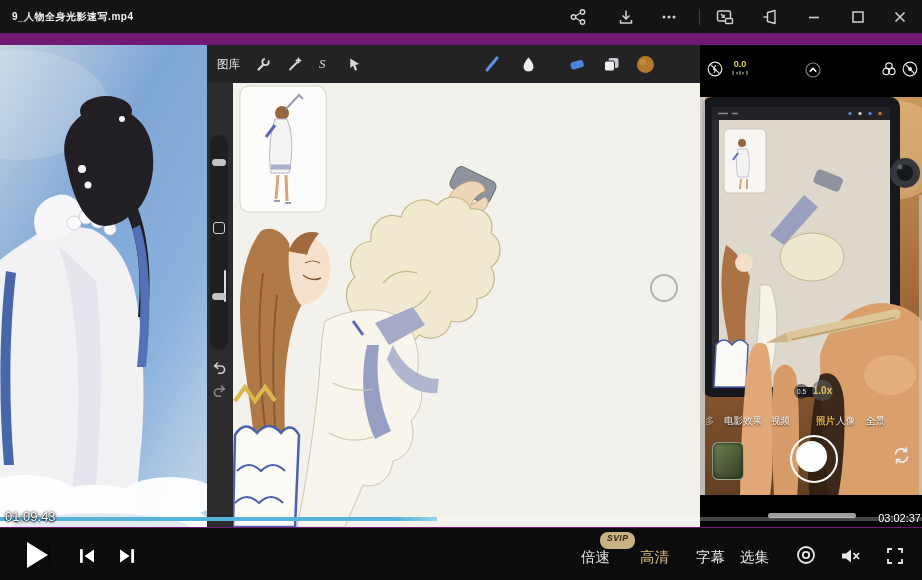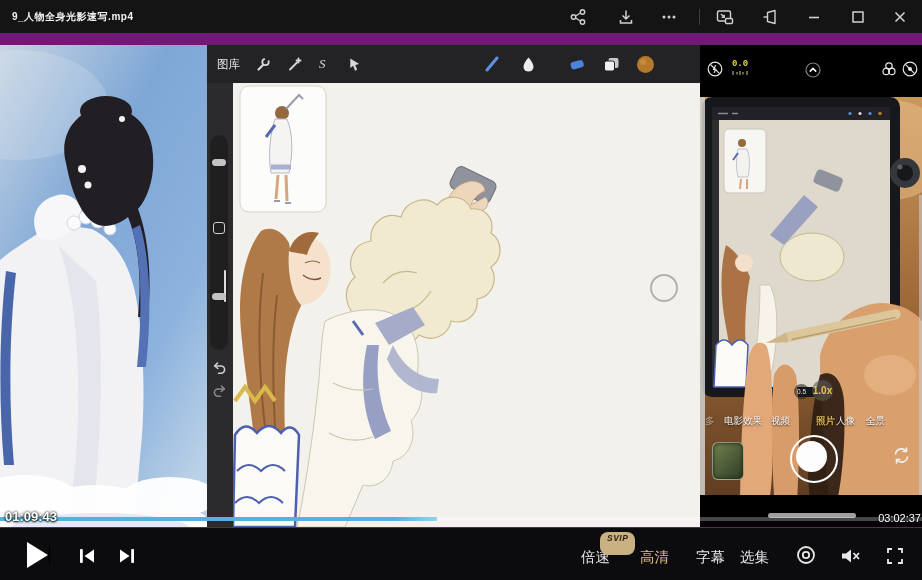--- a/index.html
+++ b/index.html
@@ -1,18 +1,18 @@
 <!DOCTYPE html>
 <html><head>
 <meta charset="utf-8">
 <style>
   html,body{margin:0;padding:0;background:#000;}
   .stage{position:relative;width:922px;height:580px;background:#000;overflow:hidden;
          font-family:"Liberation Sans","DejaVu Sans",sans-serif;-webkit-font-smoothing:antialiased;}
-  .abs{position:absolute;font-family:Liberation Mono, monospace;}
+  .abs{position:absolute;}
   
   .titlebar{position:absolute;left:0;top:0;width:922px;height:33px;background:#141414;}
   .titlebar .title{position:absolute;left:12px;top:0;line-height:33px;font-size:10px;font-weight:bold;color:#f2f2f2;letter-spacing:.5px;}
   .wbtn{position:absolute;top:5px;width:24px;height:24px;background:none;border:none;padding:3px;cursor:pointer;}
   .wbtn svg{display:block;}
   .tb-divider{position:absolute;top:9px;width:1px;height:16px;background:#3d3d3d;}
   
   .video-area{position:absolute;left:0;top:33px;width:922px;height:502px;background:#701a75;}
   .panel{position:absolute;top:12px;height:482px;overflow:hidden;}
   
@@ -40,31 +40,31 @@
   .cam-gallery{position:absolute;left:12px;top:397px;width:30px;height:36px;border-radius:6px;border:1px solid rgba(255,255,255,.4);
                background:linear-gradient(135deg,#73814f 0%,#4c5b38 55%,#2e3a24 100%);box-shadow:inset 0 0 4px #1a2012;cursor:pointer;}
   .cam-shutter{position:absolute;left:90px;top:390px;width:44px;height:44px;border:2.5px solid #fff;border-radius:50%;background:transparent;cursor:pointer;}
   .cam-shutter::after{content:"";position:absolute;left:4px;top:4px;width:31px;height:31px;border-radius:50%;background:#fdfdfd;}
   .phone-home{position:absolute;left:68px;top:468px;width:88px;height:5px;border-radius:3px;background:#9f9f9f;}
   
   .progress{position:absolute;left:0;top:484px;width:922px;height:4px;background:rgba(255,255,255,.28);z-index:30;cursor:pointer;}
   .progress-fill{position:absolute;left:0;top:0;height:4px;width:47%;
                  background:linear-gradient(90deg,#55b2d8 0%,#55b2d8 90%,#93d4ea 100%);}
   .time{position:absolute;z-index:31;color:#fff;text-shadow:0 1px 2px #000,0 0 3px #000;}
-  .time-cur{left:5px;top:476px;font-size:13px;font-weight:bold;}
+  .time-cur{left:5px;top:476px;font-size:13px;font-weight:normal;}
   .time-total{right:1px;top:479px;font-size:11px;}
   
   .controlbar{position:absolute;left:0;top:528px;width:922px;height:52px;background:#0c0c0e;}
   .play-btn{position:absolute;left:27px;top:14px;width:0;height:0;border-top:13px solid transparent;border-bottom:13px solid transparent;
             border-left:21px solid #fff;background:none;padding:0;cursor:pointer;}
   .cbtn{position:absolute;background:none;border:none;padding:0;cursor:pointer;}
   .clabel{position:absolute;top:20px;background:none;border:none;padding:0;cursor:pointer;
           color:#e9e9e9;font-size:14.5px;font-family:inherit;white-space:nowrap;}
   .clabel.gold{color:#dcbd80;}
-  .svip{position:absolute;left:600px;top:4px;padding:1px 7px 12px;border-radius:8px;background:#c9b184;
+  .svip{position:absolute;left:600px;top:4px;padding:1px 7px 6px;border-radius:8px;background:#c9b184;
         color:#30240e;font-size:8.5px;font-weight:bold;font-style:italic;letter-spacing:.5px;}
 </style>
 </head>
 <body>
 
 <div class="stage">
 
   <header class="titlebar">
     <div class="title">9_人物全身光影速写.mp4</div>
 

